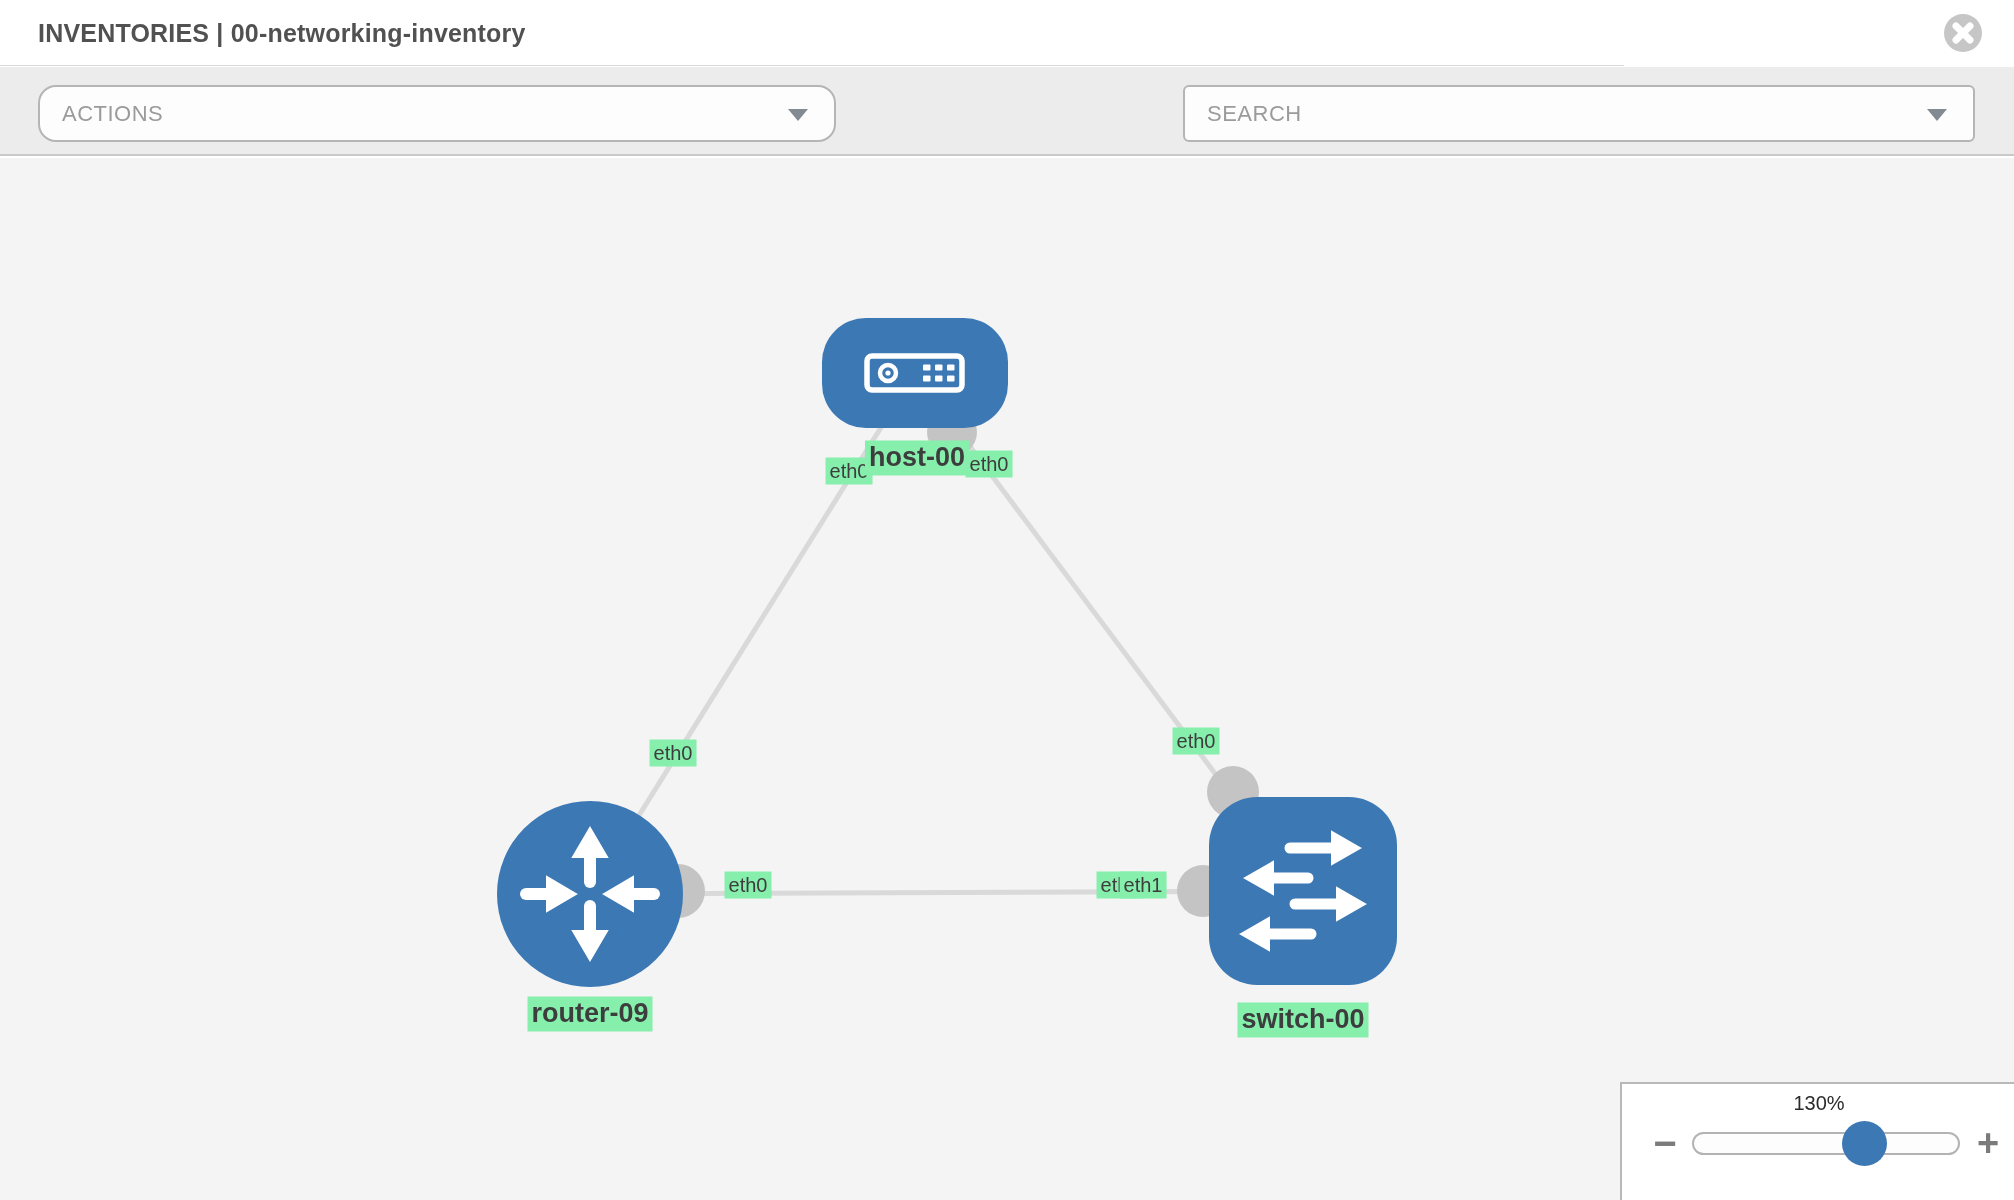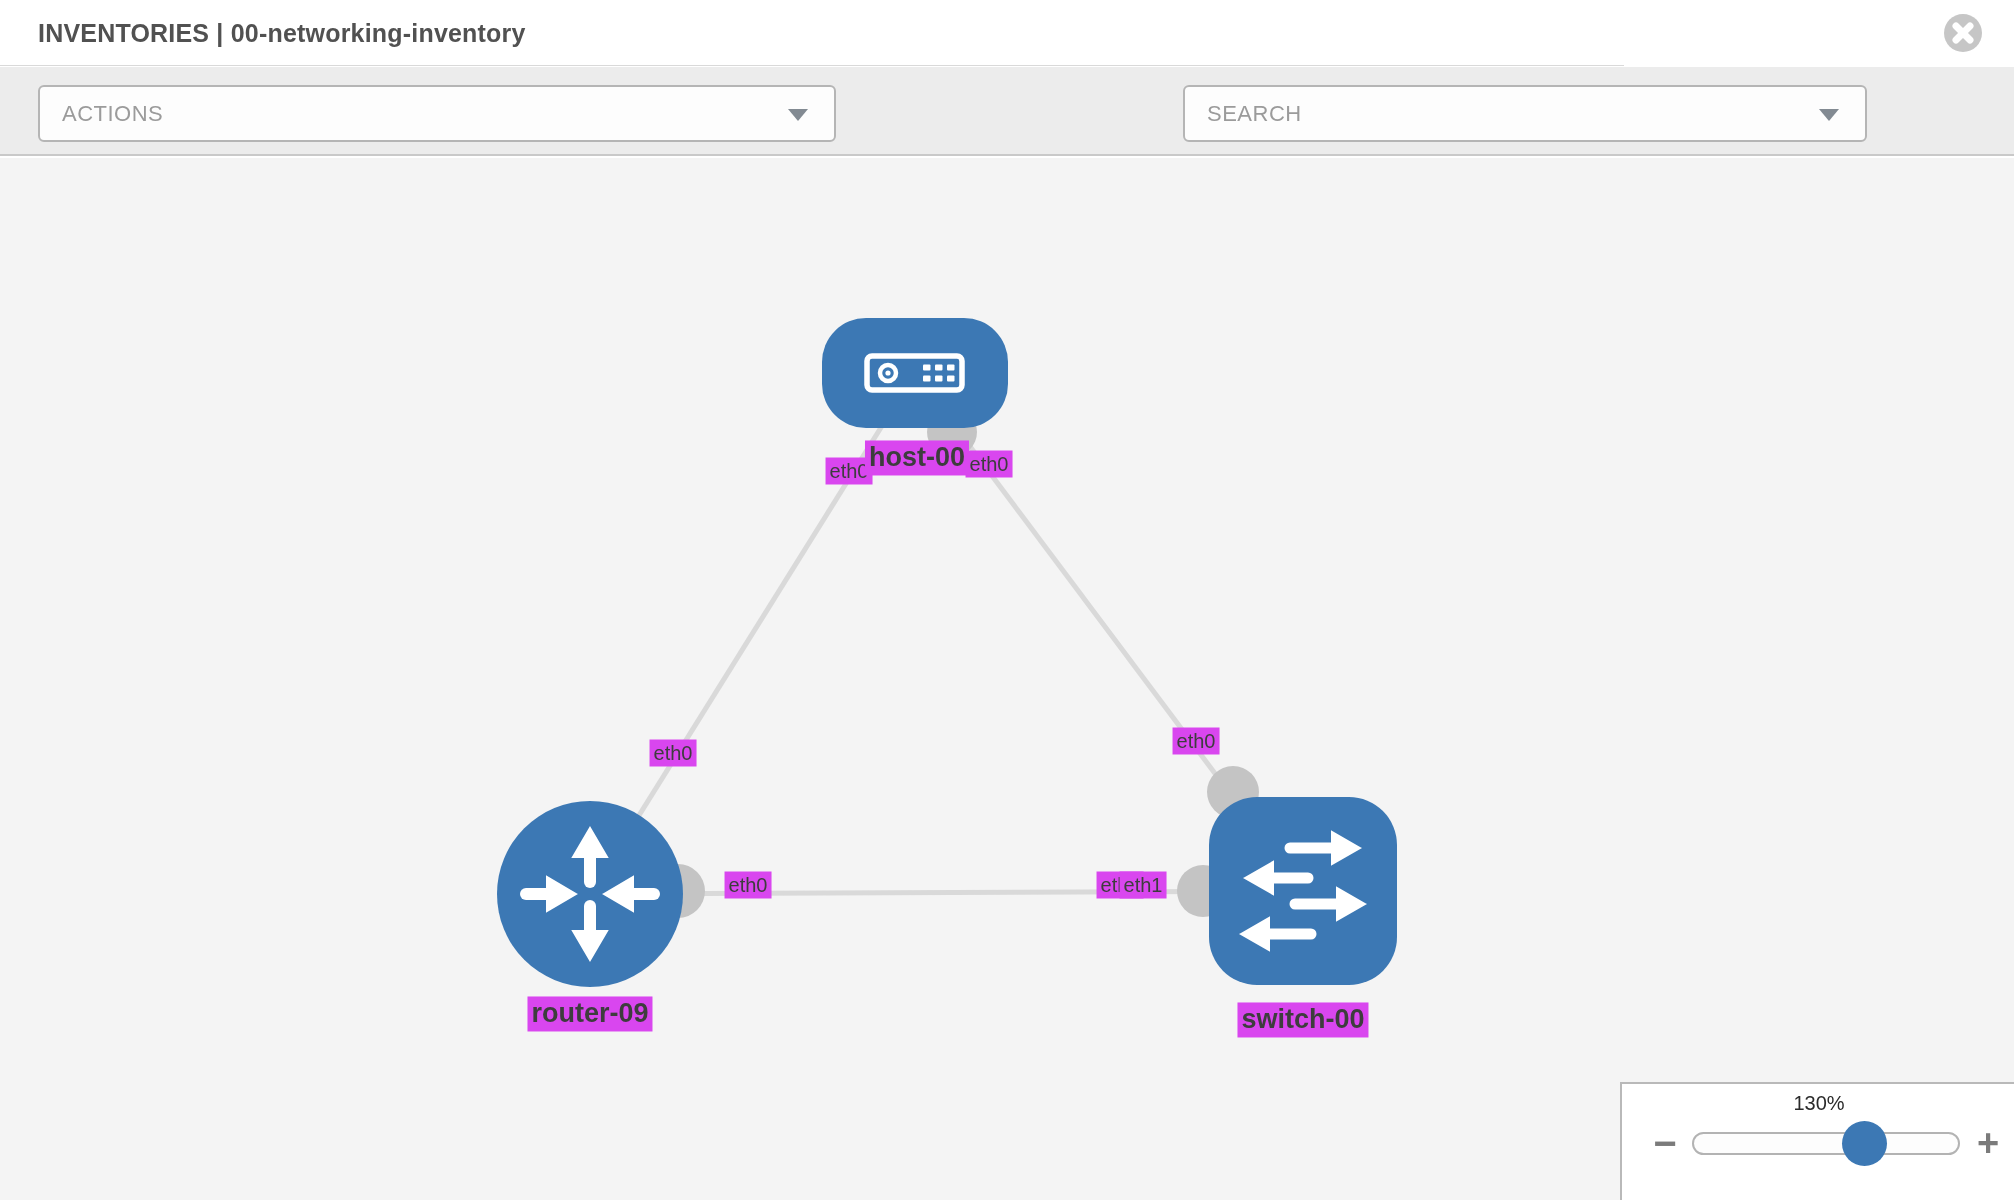--- a/index.html
+++ b/index.html
@@ -31,22 +31,22 @@
     background: #ececec; border-bottom: 2px solid #c9c9c9;
   }
   .select-box {
     position: absolute; top: 18px; height: 57px;
     background: #fdfdfd; border: 2px solid #b5b5b5; border-radius: 6px;
     display: flex; align-items: center; cursor: pointer;
   }
   .select-box .select-label {
     margin-left: 22px; font-size: 22px; color: #9b9b9b; letter-spacing: 0.5px;
   }
-  .actions-select { left: 38px;  width: 798px; }
-  .search-select  { left: 1183px; width: 684px; }
+  .actions-select { left: 38px;  width: 798px; border-radius: 18px; }
+  .search-select  { left: 1183px; width: 792px; }
   .caret {
     position: absolute; right: 26px; top: 22px;
     width: 0; height: 0;
     border-left: 10px solid transparent; border-right: 10px solid transparent;
     border-top: 12px solid #828a92;
   }
   .tool-icon-btn {
     position: absolute; border: none; background: transparent; padding: 0; cursor: pointer;
   }
   .wrench-btn { left: 1049px; top: 97px; width: 38px; height: 38px; }
@@ -54,21 +54,21 @@
 
   
   .canvas {
     position: absolute; left: 0; top: 158px; width: 2014px; height: 1042px;
     background: #f4f4f4;
   }
   .topology-svg { position: absolute; left: 0; top: 0; }
 
   .diagram-label {
     position: absolute; transform: translate(-50%, -50%);
-    background: #d946ef; color: #3d3d3d; white-space: nowrap;
+    background: #86efac; color: #3d3d3d; white-space: nowrap;
     padding: 2px 4px; line-height: 1.15;
   }
   .if-label   { font-size: 20px; }
   .node-label { font-size: 27px; font-weight: bold; }
 
   
   .zoom-panel {
     position: absolute; left: 1620px; top: 1082px; width: 400px; height: 125px;
     background: #ffffff; border: 2px solid #b9b9b9;
   }

